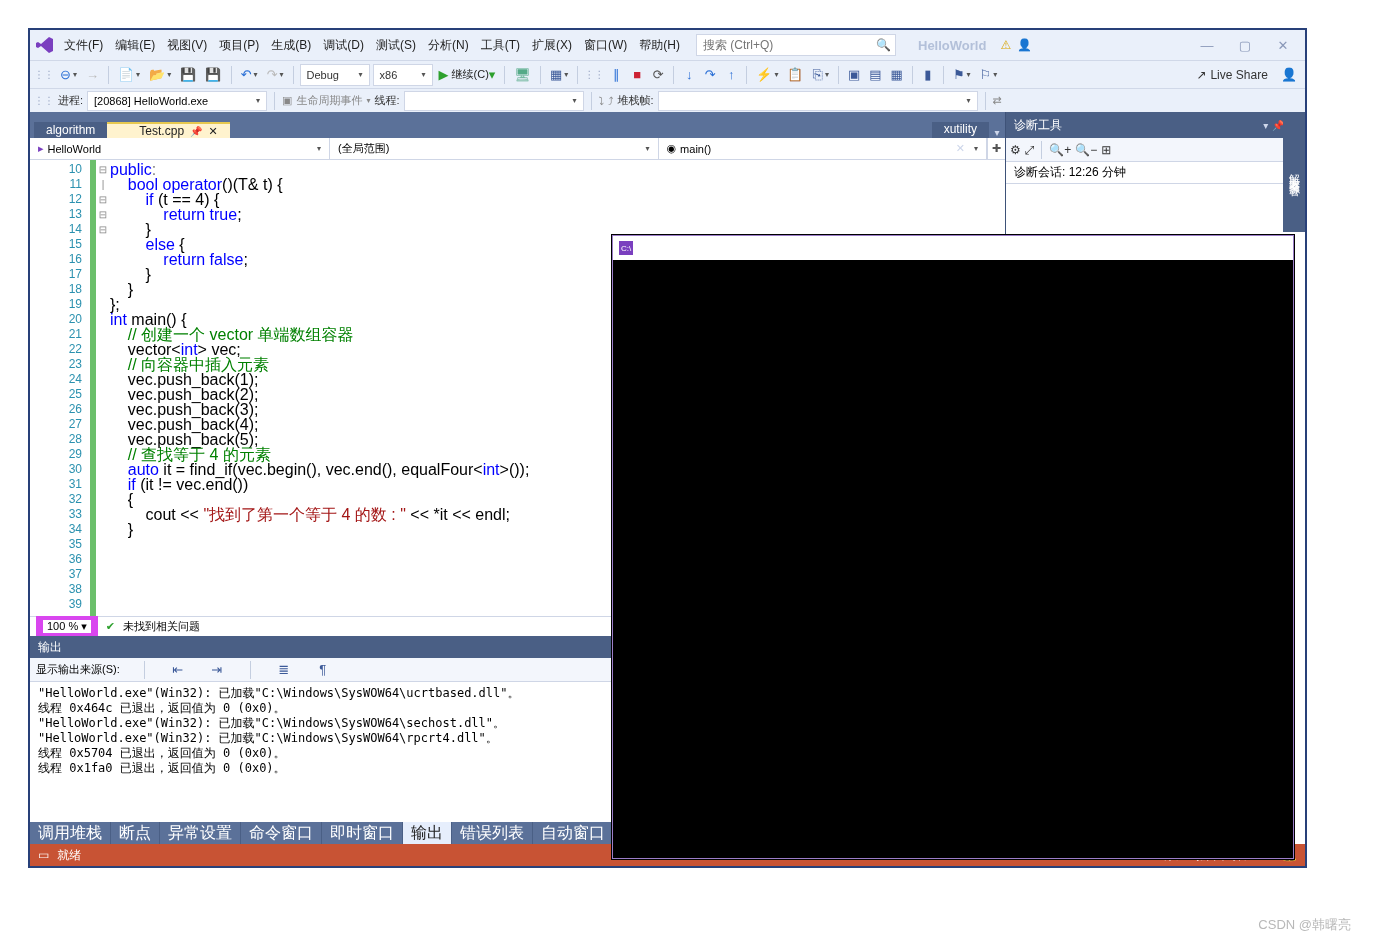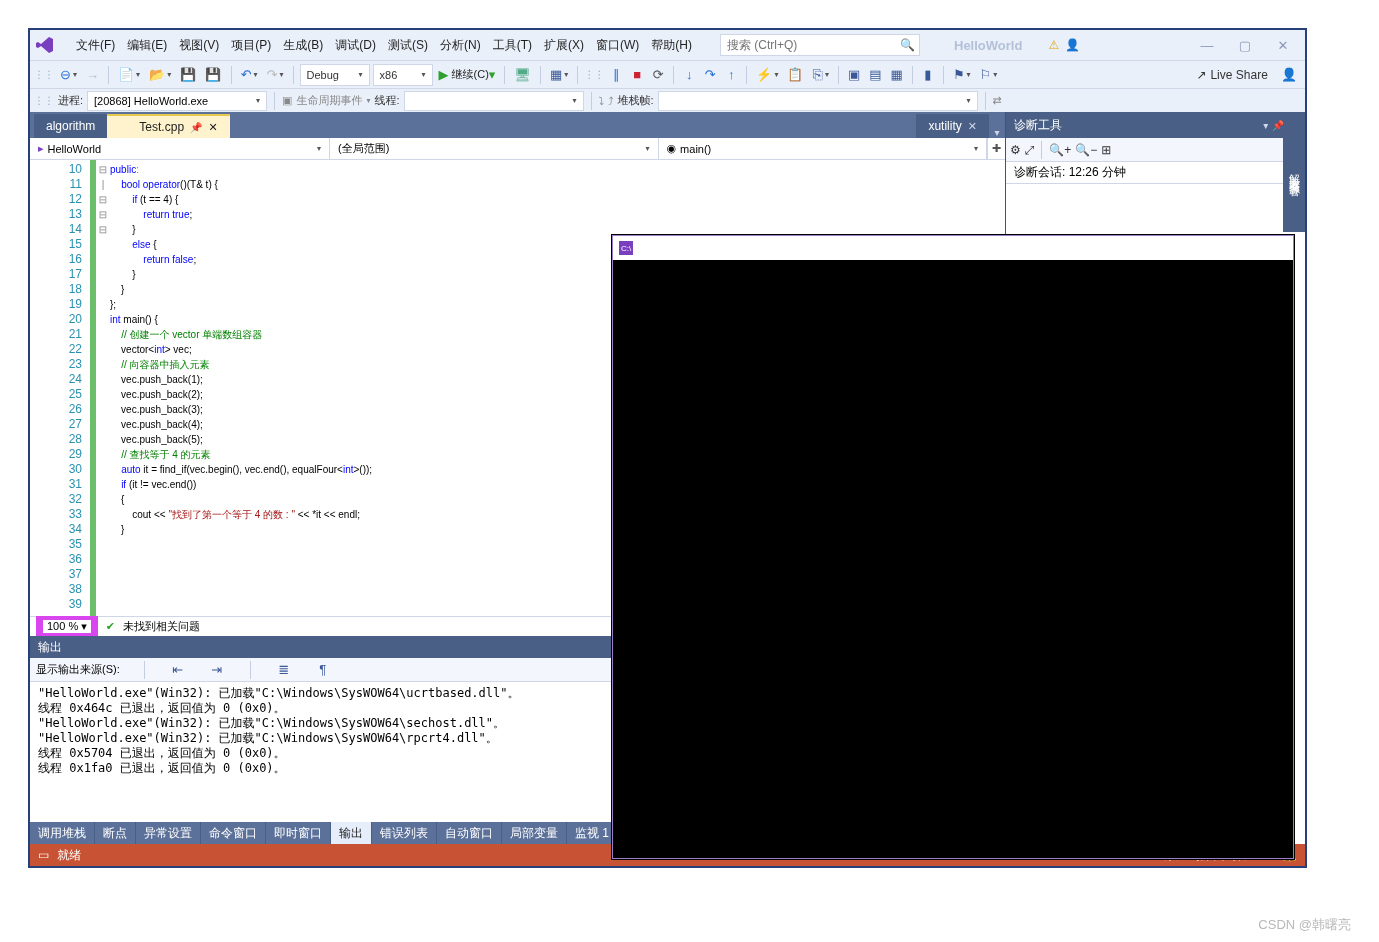--- a/index.html
+++ b/index.html
@@ -1,18 +1,18 @@
 <!DOCTYPE html>
 <html><head>
 <meta charset="utf-8">
 <style>
 * { margin:0; padding:0; box-sizing:border-box; font-family:"Microsoft YaHei","Segoe UI",sans-serif; }
 body { background:#fff; width:1379px; height:942px; position:relative; overflow:hidden; }
 .frame { position:absolute; left:28px; top:28px; width:1279px; height:840px; background:#5b7199; border:2px solid #284079; }
-.titlebar { height:30px; background:#eaf0fa; display:flex; align-items:center; padding:0 4px; font-size:12px; color:#1e1e1e; gap:14px; }
+.titlebar { height:30px; background:#eaf0fa; display:flex; align-items:center; padding:0 4px; font-size:12px; color:#1e1e1e; gap:2px; }
 .titlebar .logo { width:22px; height:22px; display:flex; align-items:center; justify-content:center; }
 .titlebar .menus { display:flex; gap:0; }
 .titlebar .menus div { padding:4px 6px; cursor:default; }
 .titlebar .search-box { margin-left:8px; display:flex; align-items:center; border:1px solid #cfd6e6; background:#fff; height:22px; width:200px; }
 .titlebar .search-box input { border:none; outline:none; font-size:12px; padding:0 6px; flex:1; background:transparent; color:#777; }
 .titlebar .project-name { margin-left:20px; font-weight:bold; color:#b3c0d9; font-size:13px; }
 .titlebar .status-icons { margin-left:12px; display:flex; gap:6px; align-items:center; }
 .titlebar .wincontrols { margin-left:auto; display:flex; gap:2px; }
 .titlebar .wincontrols div { width:36px; height:22px; display:flex; align-items:center; justify-content:center; color:#8a98b8; font-size:13px; }
 .toolbar { height:28px; background:#eaf0fa; display:flex; align-items:center; padding:0 4px; font-size:11px; gap:3px; border-top:1px solid #d0d8e8; }
@@ -22,47 +22,47 @@
 .tcombo { height:22px; border:1px solid #cfd6e6; background:#fff; display:flex; align-items:center; padding:0 6px; font-size:11px; color:#333; min-width:60px; }
 .tcombo::after { content:"▾"; font-size:8px; margin-left:auto; padding-left:6px; color:#555; }
 .live-share { margin-left:auto; display:flex; align-items:center; gap:4px; color:#333; font-size:12px; padding:0 8px; }
 .toolbar2 { height:24px; background:#eaf0fa; display:flex; align-items:center; padding:0 4px; font-size:11px; gap:4px; border-top:1px solid #d0d8e8; }
 .toolbar2 .lbl { color:#333; }
 .toolbar2 .combo { height:20px; border:1px solid #cfd6e6; background:#fff; display:flex; align-items:center; padding:0 6px; font-size:11px; min-width:180px; }
 .toolbar2 .combo::after { content:"▾"; font-size:8px; margin-left:auto; color:#555; }
 .main { display:flex; height:calc(100% - 30px - 28px - 24px - 22px); }
 .editor-area { flex:1; display:flex; flex-direction:column; background:#5b7199; min-width:0; }
 .tabstrip { height:26px; background:#5b7199; display:flex; align-items:flex-end; padding-left:4px; position:relative; }
-.tab { height:24px; padding:0 12px; display:flex; align-items:center; font-size:12px; color:#fff; gap:6px; background:#4a5f85; }
+.tab { height:16px; padding:0 12px; display:flex; align-items:center; font-size:12px; color:#fff; gap:6px; background:#4a5f85; }
 .tab.active { background:#fff3ce; color:#222; border-top:2px solid #e6c84f;padding-left:32px; }
 .tab .pin { font-size:10px; }
 .tab .close { font-size:11px; }
-.tabstrip .right-tab { margin-left:auto; }
+.tabstrip .right-tab { margin-left:auto;flex-direction:column; }
 .navbar { height:22px; background:#fff; border-bottom:1px solid #cfd6e6; display:flex; align-items:center; font-size:11px; }
 .navbar .navcombo { flex:1; border-right:1px solid #cfd6e6; padding:0 8px; display:flex; align-items:center; height:100%; }
 .navbar .navcombo::after { content:"▾"; margin-left:auto; font-size:8px; color:#555; }
 .navbar .fold-btn { width:18px; height:100%; display:flex; align-items:center; justify-content:center; border-left:1px solid #cfd6e6; font-size:11px; color:#555; }
 .code-wrap { flex:1; display:flex; background:#fff; overflow:hidden; position:relative; }
 .gutter { width:60px; background:#fff; text-align:right; padding-right:8px; font-size:12px; font-family:Consolas,monospace; color:#2b91af; line-height:15px; padding-top:2px; }
 .margin-strip { width:6px; background:#6bbf6b; }
 .fold-strip { width:14px; background:#fff; font-family:monospace; font-size:10px; color:#888; line-height:15px; padding-top:2px; text-align:center; }
-.code { flex:1; font-family:Consolas,monospace; font-size:10px; line-height:15px; padding-top:2px; white-space:pre; color:#000; overflow:hidden; }
+.code { flex:1; font-family:Consolas,monospace; font-size:16px; line-height:15px; padding-top:2px; white-space:pre; color:#000; overflow:hidden; }
 .kw { color:#0000ff; }
 .str { color:#a31515; }
 .cm { color:#008000; }
 .pp { color:#808080; }
 .id { color:#000; }
 .zoom-bar { height:20px; background:#fff; border-top:1px solid #cfd6e6; display:flex; align-items:center; font-size:11px; padding:0 6px; gap:8px; }
 .zoom-bar .zoom { border:7px solid #d946ef; padding:0 4px; }
 .zoom-bar .ok-ico { color:#2da02d; }
 .output-area { background:#5b7199; height:208px; display:flex; flex-direction:column; }
 .output-title { height:22px; background:#4a5f85; color:#fff; font-size:12px; padding:0 8px; display:flex; align-items:center; }
 .output-toolbar { height:24px; background:#f3f6fc; display:flex; align-items:center; padding:0 6px; font-size:11px; gap:21px; border-bottom:1px solid #cfd6e6; }
 .output-body { flex:1; background:#fff; font-family:Consolas,"SimSun",monospace; font-size:12px; line-height:15px; padding:4px 8px; white-space:pre; color:#000; overflow:hidden; }
-.output-tabs { height:22px; background:#5b7199; display:flex; align-items:center; font-size:12px; }
+.output-tabs { height:22px; background:#5b7199; display:flex; align-items:center; font-size:16px; }
 .output-tabs div { padding:0 8px; height:100%; display:flex; align-items:center; color:#fff; border-right:1px solid #4a5f85; }
 .output-tabs div.active { background:#e6eefc; color:#222; }
 .diag-panel { width:300px; background:#5b7199; display:flex; flex-direction:column; border-left:1px solid #3e5278; }
 .diag-title { height:26px; background:#4a5f85; color:#fff; font-size:12px; display:flex; align-items:center; padding:0 8px; gap:6px; }
 .diag-title .ctrls { margin-left:auto; display:flex; gap:4px; color:#cfd8ec; font-size:10px; }
 .diag-toolbar { height:24px; background:#f3f6fc; display:flex; align-items:center; padding:0 4px; gap:4px; font-size:12px; color:#333; border-bottom:1px solid #cfd6e6; }
 .diag-session { height:22px; background:#fff; display:flex; align-items:center; padding:0 8px; font-size:12px; font-weight:normal; border-bottom:1px solid #cfd6e6; }
 .right-dock { position:absolute; right:0; top:82px; width:22px; height:120px; background:#4a5f85; color:#fff; font-size:11px; writing-mode:vertical-rl; text-orientation:upright; display:flex; align-items:center; justify-content:center; letter-spacing:2px; padding:8px 0; }
 .statusbar { position:absolute; bottom:0; left:0; right:0; height:22px; background:#c85334; color:#fff; font-size:12px; display:flex; align-items:center; padding:0 8px; gap:8px; }
 .statusbar .right { margin-left:auto; display:flex; align-items:center; gap:8px; }

